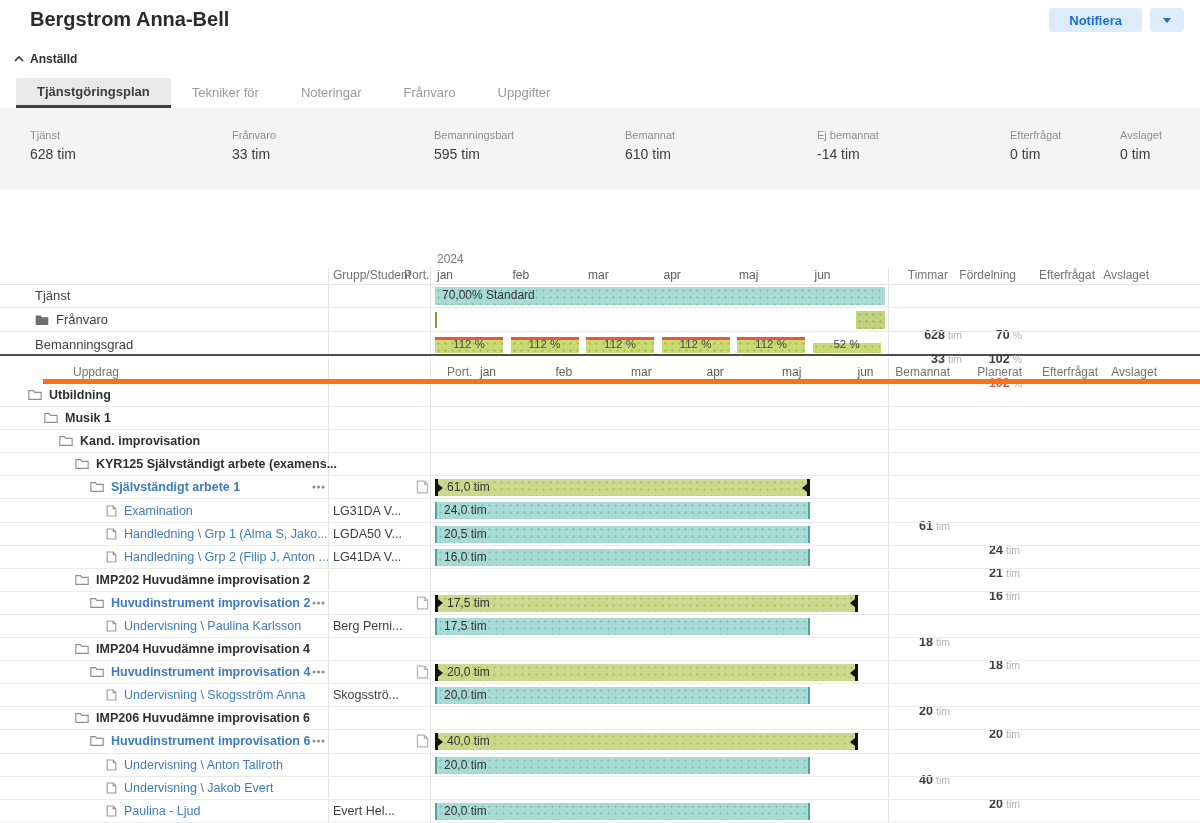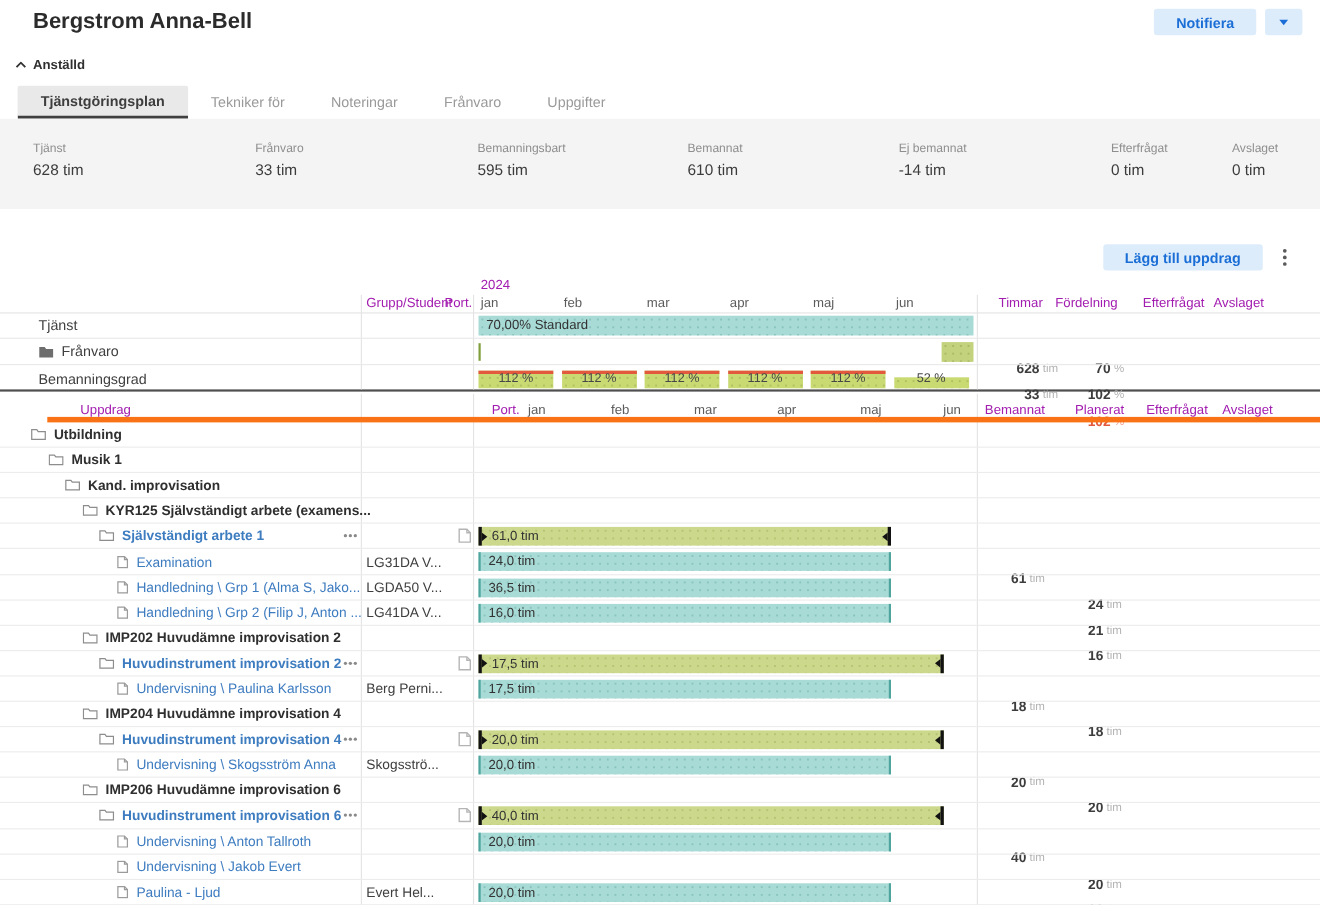--- a/index.html
+++ b/index.html
@@ -56,21 +56,21 @@
   .ml,.mr{position:absolute;top:0;bottom:0;width:3px;background:#121212;}
   .ml{left:0;} .mr{right:0;}
   .ml::after{content:"";position:absolute;left:3px;top:50%;margin-top:-4px;
     border:4px solid transparent;border-left:5px solid #121212;}
   .mr::after{content:"";position:absolute;right:3px;top:50%;margin-top:-4px;
     border:4px solid transparent;border-right:5px solid #121212;}
 
   
   .upper{position:absolute;left:0;right:0;top:248px;height:108px;border-bottom:2px solid #4f4f4f;}
   .upper .hline{position:absolute;left:0;right:0;top:36px;height:1px;background:#e3e3e3;}
-  .hd{position:absolute;font-size:12px;color:#a21caf;}
+  .hd{position:absolute;font-size:12px;color:#737373;}
   .hd.r{text-align:right;}
   .months{position:absolute;left:432px;top:20px;width:456px;height:14px;}
   .months span{position:absolute;font-size:12px;color:#5c5c5c;}
   .urow{position:absolute;left:0;width:100%;height:24px;border-bottom:1px solid #e8e8e8;}
   .ulabel{position:absolute;top:0;height:100%;display:flex;align-items:center;gap:7px;font-size:13px;color:#3f3f3f;white-space:nowrap;}
   .tick{position:absolute;left:3px;top:4px;width:2px;height:16px;background:#7f9f3c;}
   .gcell{position:absolute;top:2px;height:20px;}
   .gbar{position:absolute;left:0;right:0;bottom:1px;background-color:var(--c-grade);
     background-image:radial-gradient(rgba(110,125,45,.28) 1px, rgba(0,0,0,0) 1.1px);background-size:7px 7px;}
   .gbar.over{height:16px;border-top:3px solid var(--c-alert);}
@@ -145,30 +145,20 @@
       <div class="stat" style="left: 1010px;">
         <div class="sl">Efterfrågat</div>
         <div class="sv">0 tim</div>
       </div>
       <div class="stat" style="left: 1120px;">
         <div class="sl">Avslaget</div>
         <div class="sv">0 tim</div>
       </div>
     </div>
 
-  <div class="actions-row">
-    <button class="btn-light">Lägg till uppdrag</button>
-    <span class="kebab-v">
-      <svg width="4" height="16" viewBox="0 0 4 16">
-          <circle cx="2" cy="2" r="1.7" fill="#5a5a5a"></circle>
-          <circle cx="2" cy="8" r="1.7" fill="#5a5a5a"></circle>
-          <circle cx="2" cy="14" r="1.7" fill="#5a5a5a"></circle>
-        </svg>
-    </span>
-  </div>
 
   <div class="upper">
     <div class="hd" style="left:437px;top:4px">2024</div>
     <div class="months" id="months-upper">
         <span style="left: 5px;">jan</span>
         <span style="left: 80.5px;">feb</span>
         <span style="left: 156px;">mar</span>
         <span style="left: 231.5px;">apr</span>
         <span style="left: 307px;">maj</span>
         <span style="left: 382.5px;">jun</span>
@@ -379,21 +369,21 @@
               <svg width="11" height="12" viewBox="0 0 16 18">
                 <path d="M1.5 1.5h9l4 4v11h-13z" fill="#fff" stroke="#9b9b9b" stroke-width="1.7"></path>
                 <path d="M10.5 1.5v4h4" fill="none" stroke="#9b9b9b" stroke-width="1.7"></path>
               </svg>
             </span>
             <span class="tlabel link">Handledning \ Grp 1 (Alma S, Jako...</span>
           </span>
           <span class="group">LGDA50 V...</span>
           <span class="tl">
             <span class="bar teal" style="left:3px;width:374.84999999999997px">
-              <em>36,5 tim</em>
+              <em>20,5 tim</em>
             </span>
           </span>
           <span class="val" style="right:180px">
             <b>21</b>
             <u>tim</u>
           </span>
         </div>
         <div class="row">
           <span class="tree" style="left:106px">
             <span class="ticon">

